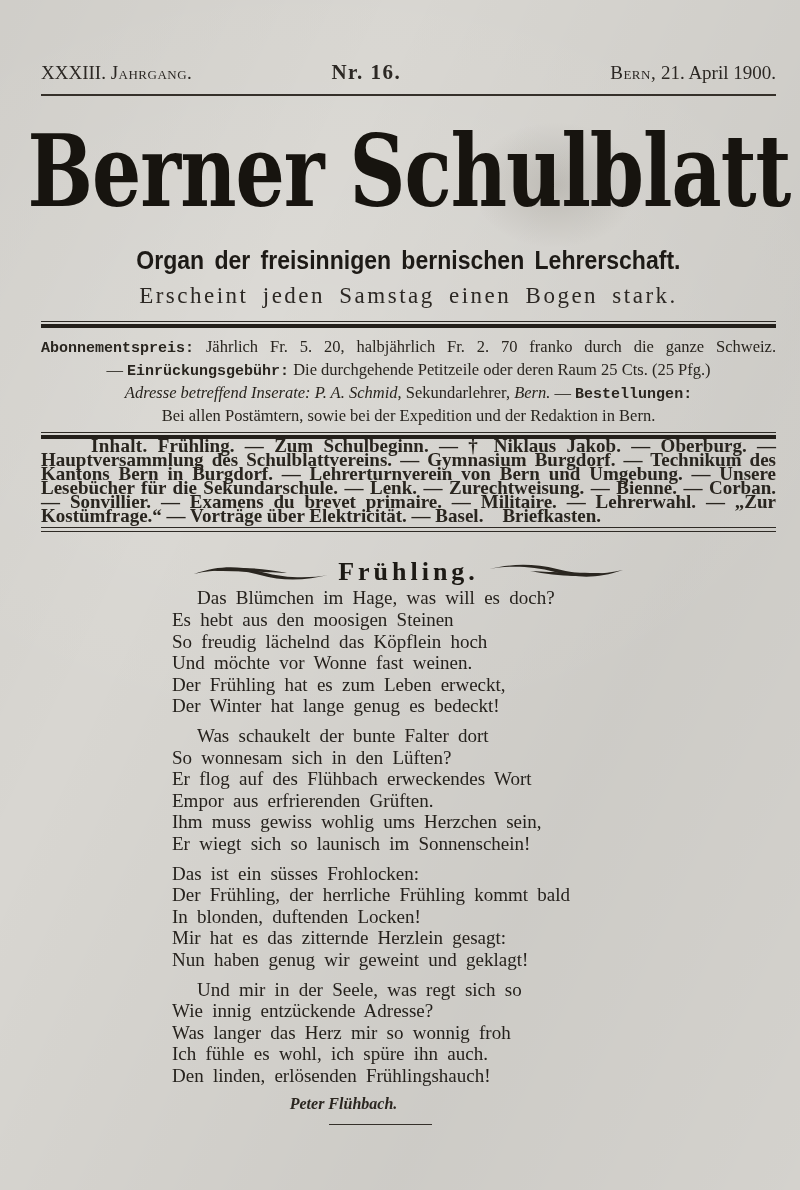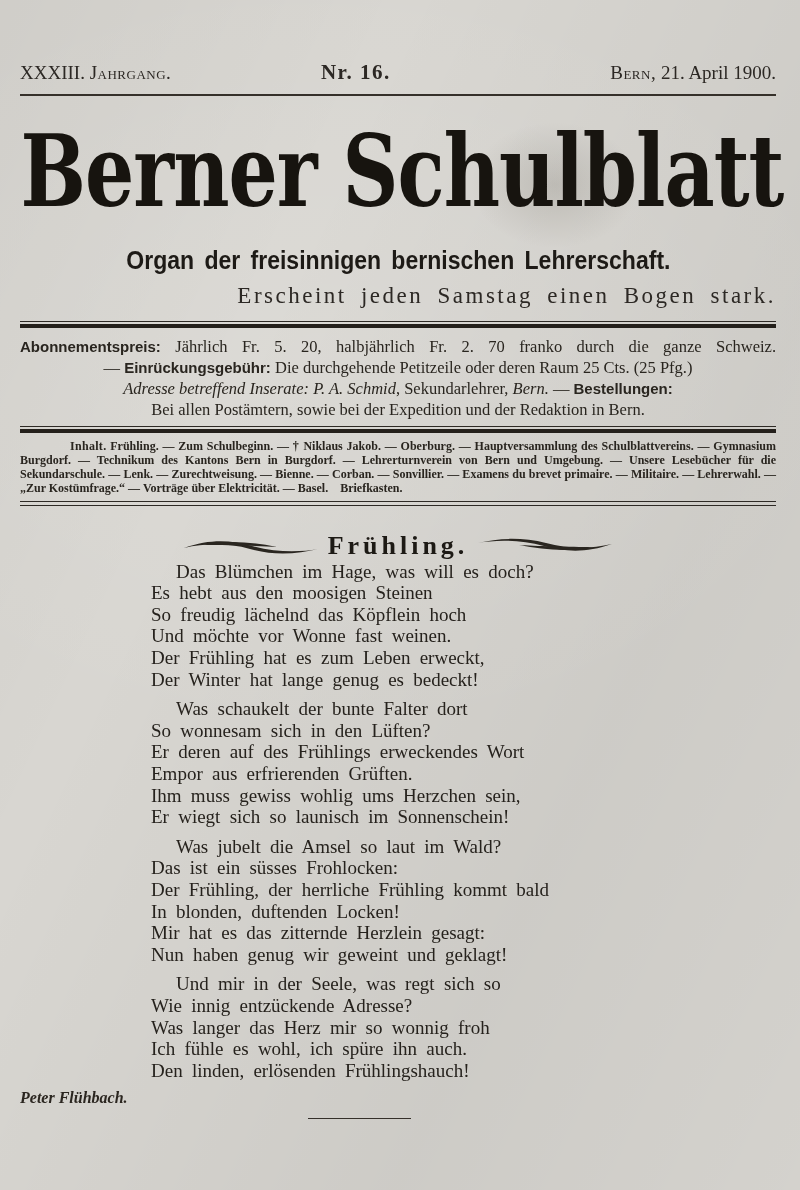--- a/index.html
+++ b/index.html
@@ -8,70 +8,70 @@
     background:
       radial-gradient(ellipse 120px 90px at 555px 185px, rgba(105,100,90,.22), transparent 70%),
       radial-gradient(ellipse 700px 500px at 40% 30%, rgba(255,255,255,.10), transparent 80%),
       linear-gradient(115deg, rgba(0,0,0,.04) 0%, rgba(0,0,0,0) 30%, rgba(0,0,0,.05) 70%, rgba(0,0,0,.02) 100%),
       #d8d6d1;
     overflow: hidden;
     font-family: "Liberation Serif", serif;
     color: #26221e;
     -webkit-font-smoothing: antialiased;
   }
-  .page { padding: 60px 24px 0 20px; position: relative; }
+  .page { padding: 60px 24px 0 41px; position: relative; }
 
   
   .header-row { display: flex; justify-content: space-between; align-items: baseline; font-size: 19px; color: #2c2824; }
   .sc { font-variant: small-caps; letter-spacing: .5px; }
   .issue { font-weight: bold; font-size: 21px; letter-spacing: 1.5px; margin-right: 70px; }
   .header-rule { border: none; border-top: 2px solid #35302a; margin: 9px 0 0 0; }
 
   
-  .masthead-title-wrap { height: 132px; display: flex; justify-content: flex-end; align-items: center; margin-top: 10px; }
+  .masthead-title-wrap { height: 132px; display: flex; justify-content: center; align-items: center; margin-top: 10px; }
   .masthead-title {
     font-family: "DejaVu Serif", serif; font-weight: bold;
     font-size: 76px; letter-spacing: -1px; color: #17140f;
     transform: scale(1.02, 1.3); transform-origin: center; white-space: nowrap; line-height: 1;
   }
   .subtitle-wrap { text-align: center; margin-top: 8px; }
   .subtitle {
     display: inline-block; font-family: "Liberation Sans", sans-serif; font-weight: bold;
     font-size: 24px; color: #1d1a16; transform: scale(.96, 1.08); word-spacing: 4px;
   }
-  .tagline { text-align: right; font-size: 23px; letter-spacing: 2.5px; word-spacing: 6px; margin-top: 9px; color: #2c2824; }
+  .tagline { text-align: center; font-size: 23px; letter-spacing: 2.5px; word-spacing: 6px; margin-top: 9px; color: #2c2824; }
 
   
   .double-rule { margin-top: 12px; }
   .double-rule .thin { border-top: 1.5px solid #2e2a25; }
   .double-rule .thick { border-top: 4px solid #24201b; margin-top: 2px; }
   .twin-rule { margin-top: 5px; }
   .twin-rule .thin { border-top: 1.5px solid #2e2a25; }
   .twin-rule .thin + .thin { margin-top: 3px; }
 
   
   .imprint { margin-top: 8px; font-size: 16.5px; line-height: 21px; text-align: center; color: #29251f; }
   .imprint .line1 { text-align: justify; text-align-last: justify; }
-  .imprint .b { font-family: Liberation Sans, sans-serif; font-weight: bold; font-size: 15px; }
+  .imprint .b { font-family: Liberation Mono, monospace; font-weight: bold; font-size: 15px; }
   .imprint .i { font-style: italic; }
 
   
-  .inhalt { margin-top: 7px; font-weight: bold; font-size: 12px; line-height: 13.9px; text-align: justify; text-indent: 50px; color: #29251f; }
+  .inhalt { font-weight: bold; font-size: 19px; line-height: 13.9px; text-align: justify; text-indent: 50px; color: #29251f; }
   .inhalt .label { letter-spacing: .3px; }
 
   
   .article-title-row { display: flex; justify-content: center; align-items: center; gap: 8px; margin-top: 25px; }
   .article-title { font-weight: bold; font-size: 26px; letter-spacing: 4px; color: #1d1a15; }
   .flourish { display: block; }
 
   .poem { margin: 0 0 0 131px; font-size: 19px; line-height: 21.6px; word-spacing: 4.5px; color: #26221d; }
   .stanza { margin-bottom: 8px; }
   .line.first { text-indent: 25px; }
 
-  .author { text-align: left; padding-right: 130px; font-style: italic; font-weight: bold; font-size: 16px; margin-top: 5px; color: #2b2620; }
+  .author { text-align: center; padding-right: 130px; font-style: italic; font-weight: bold; font-size: 16px; margin-top: 5px; color: #2b2620; }
   .end-rule { border: none; border-top: 1.5px solid #35302a; width: 103px; margin: 11px 0 0 288px; }
 </style>
 </head>
 <body>
 
 <div class="page">
 
   <div class="header-row">
     <span><span>XXXIII.</span> <span class="sc">Jahrgang.</span></span>
     <span class="issue">Nr. 16.</span>
@@ -144,27 +144,26 @@
       <div class="line first">Das Blümchen im Hage, was will es doch?</div>
       <div class="line">Es hebt aus den moosigen Steinen</div>
       <div class="line">So freudig lächelnd das Köpflein hoch</div>
       <div class="line">Und möchte vor Wonne fast weinen.</div>
       <div class="line">Der Frühling hat es zum Leben erweckt,</div>
       <div class="line">Der Winter hat lange genug es bedeckt!</div>
     </div>
     <div class="stanza">
       <div class="line first">Was schaukelt der bunte Falter dort</div>
       <div class="line">So wonnesam sich in den Lüften?</div>
-      <div class="line">Er deren auf des Frühlings erweckendes Wort</div>
+      <div class="line">Er flog auf des Flühbach erweckendes Wort</div>
       <div class="line">Empor aus erfrierenden Grüften.</div>
       <div class="line">Ihm muss gewiss wohlig ums Herzchen sein,</div>
       <div class="line">Er wiegt sich so launisch im Sonnenschein!</div>
     </div>
     <div class="stanza">
-      <div class="line first">Was jubelt die Amsel so laut im Wald?</div>
       <div class="line">Das ist ein süsses Frohlocken:</div>
       <div class="line">Der Frühling, der herrliche Frühling kommt bald</div>
       <div class="line">In blonden, duftenden Locken!</div>
       <div class="line">Mir hat es das zitternde Herzlein gesagt:</div>
       <div class="line">Nun haben genug wir geweint und geklagt!</div>
     </div>
     <div class="stanza">
       <div class="line first">Und mir in der Seele, was regt sich so</div>
       <div class="line">Wie innig entzückende Adresse?</div>
       <div class="line">Was langer das Herz mir so wonnig froh</div>

